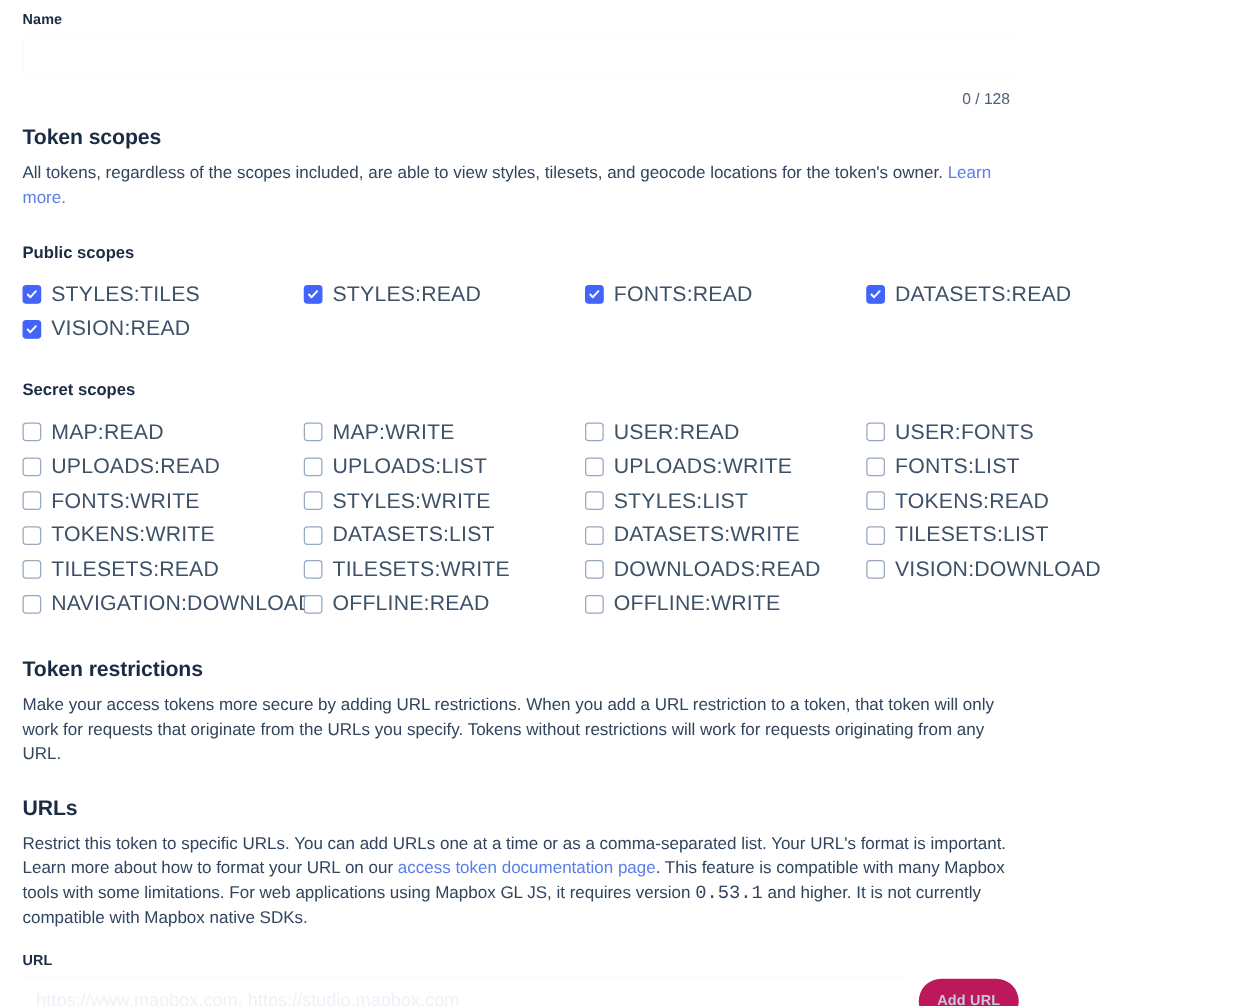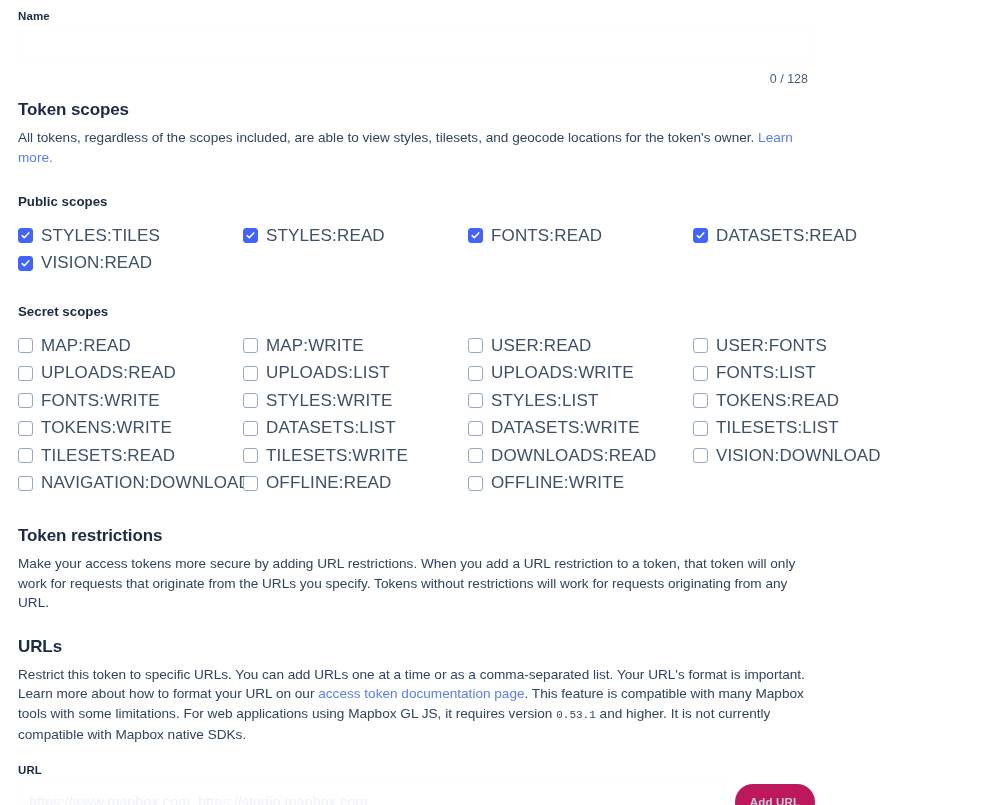--- a/index.html
+++ b/index.html
@@ -129,21 +129,21 @@
     letter-spacing: 0.15px;
     white-space: nowrap;
   }
 
   
   .restrictions { margin-top: 28px; }
   .urls-block { margin-top: 23px; }
 
   .mono {
     font-family: "Liberation Mono", monospace;
-    font-size: 11px;
+    font-size: 15px;
     color: #31455e;
   }
 
   
   .url-label {
     font-size: 11.5px;
     font-weight: bold;
     color: #1b2b43;
     letter-spacing: 0.1px;
     margin-top: 18px;

